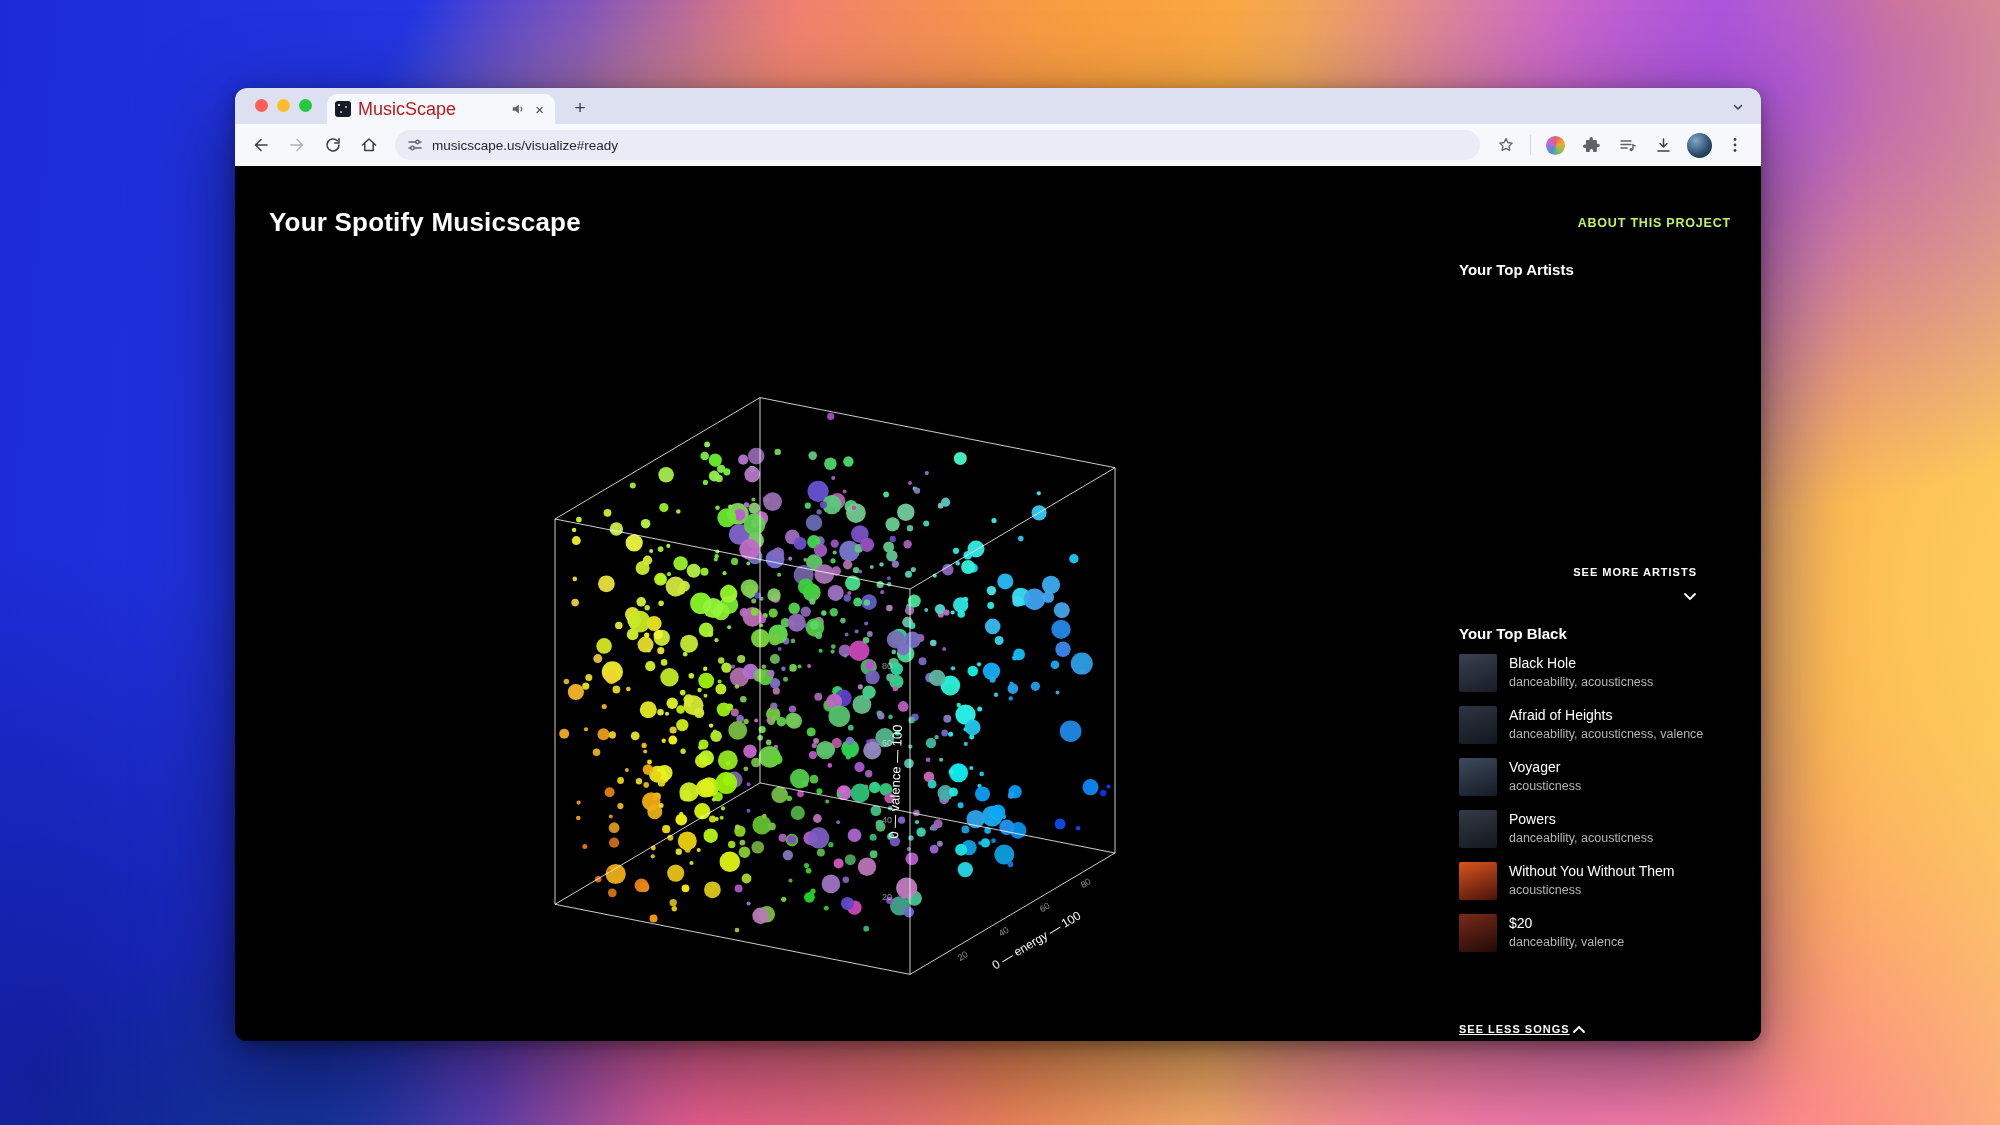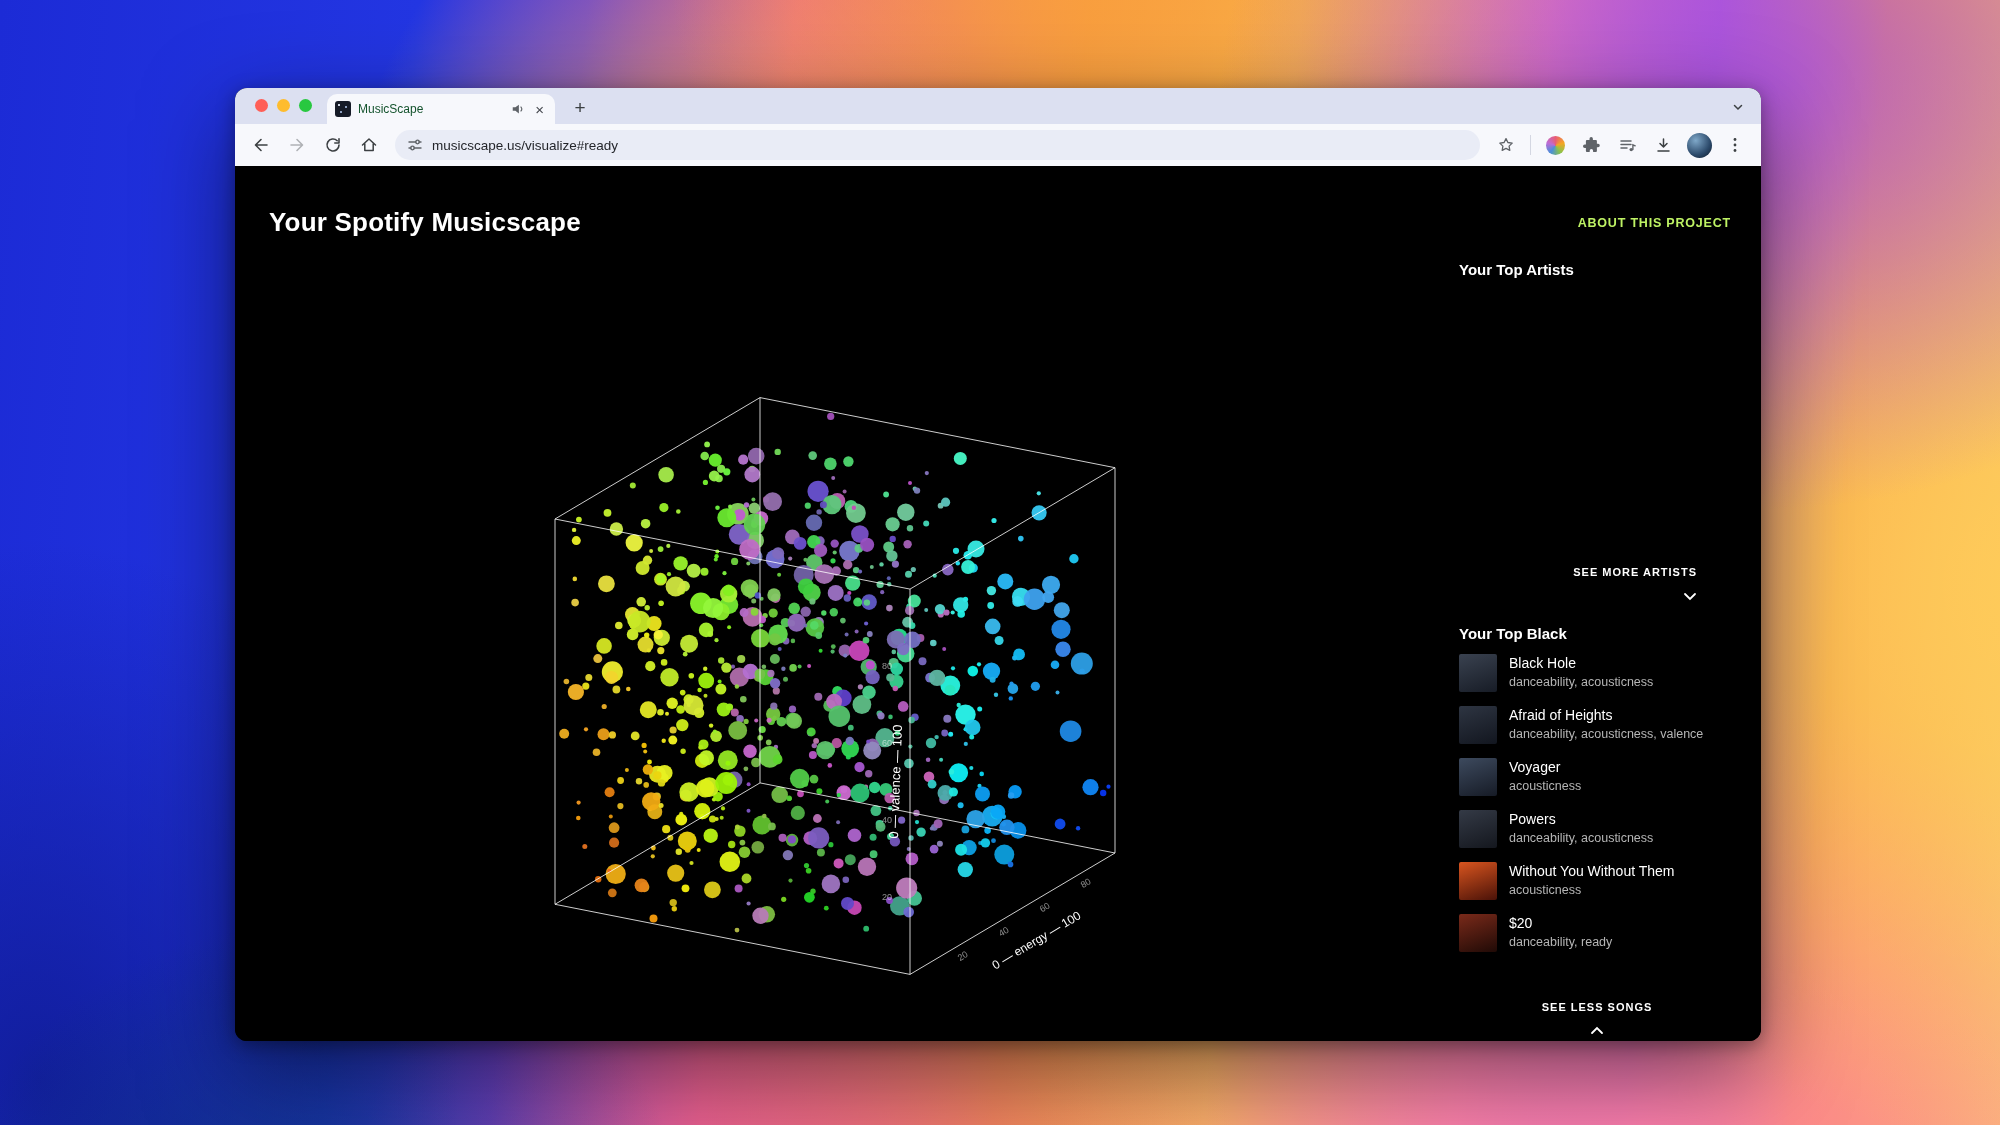--- a/index.html
+++ b/index.html
@@ -22,21 +22,21 @@
   
   .tabstrip{height:36px;background:#dce0f1;position:relative;display:flex;align-items:flex-end;}
   .traffic{position:absolute;top:11px;left:20px;display:flex;gap:9px;}
   .traffic span{width:13px;height:13px;border-radius:50%;display:block;}
   .tab{position:absolute;left:92px;bottom:0;width:228px;height:30px;background:#f7f8fc;
     border-radius:10px 10px 0 0;display:flex;align-items:center;padding:0 8px;box-sizing:border-box;gap:7px;}
   .tab .favicon{width:16px;height:16px;border-radius:3px;flex:0 0 16px;
     background:radial-gradient(2px 2px at 4px 4px,#cfd6e4 40%,transparent 45%),
                radial-gradient(2px 2px at 11px 6px,#8ea0c0 40%,transparent 45%),
                radial-gradient(2px 2px at 6px 11px,#8ea0c0 40%,transparent 45%),#161b27;}
-  .tab .tab-title{font-size:12px;color:#14532d;flex:1;white-space:nowrap;overflow:hidden;}
+  .tab .tab-title{font-size:18px;color:#b91c1c;flex:1;white-space:nowrap;overflow:hidden;}
   .tab .tab-x{font-size:15px;color:#46494f;line-height:1;padding:1px 3px;border-radius:4px;}
   .newtab{position:absolute;left:332px;bottom:3px;width:26px;height:26px;color:#3c4043;
     font-size:19px;display:flex;align-items:center;justify-content:center;border-radius:50%;}
   .tab-search{position:absolute;right:12px;top:8px;width:22px;height:22px;display:flex;align-items:center;justify-content:center;}
   
   .toolbar{height:42px;background:#f7f8fc;display:flex;align-items:center;padding:16px 10px;gap:4px;box-sizing:border-box;}
   .tbtn{width:32px;height:32px;border-radius:50%;display:flex;align-items:center;justify-content:center;flex:0 0 auto;}
   .tbtn.dim{opacity:.38;}
   .urlpill{flex:1;height:30px;background:#e9ecf6;border-radius:15px;display:flex;align-items:center;
     padding:0 12px;gap:9px;margin:0 6px;min-width:0;}
@@ -60,22 +60,22 @@
   .artists-h{margin-top:95px;}
   .artists-gap{height:288px;}
   .linkbtn{display:flex;flex-direction:column;align-items:flex-end;gap:14px;width:200px;margin:0 auto;}
   .linkbtn .lbl{font-size:11px;font-weight:bold;letter-spacing:1px;color:#fff;}
   .songs-h{margin-top:24px;margin-bottom:12px;}
   .song-row{display:flex;gap:12px;margin-bottom:14px;align-items:flex-start;}
   .song-art{width:38px;height:38px;flex:0 0 38px;border-radius:2px;}
   .song-text{min-width:0;width:200px;}
   .song-title{font-size:14px;color:#fff;margin-top:1px;}
   .song-features{font-size:12.5px;color:#b5b5b5;margin-top:3px;line-height:1.35;}
-  .see-less{position:absolute;bottom:6px;left:0;right:26px;display:flex;flex-direction:column;
-    align-items:center;gap:13px;padding-top:10px;background:linear-gradient(transparent,rgba(0,0,0,.85) 40%);}
+  .see-less{position:absolute;bottom:6px;left:0;right:26px;display:flex;flex-direction:row;
+    align-items:center;gap:2px;padding-top:10px;background:linear-gradient(transparent,rgba(0,0,0,.85) 40%);text-decoration:underline;}
   .see-less .lbl{font-size:11px;font-weight:bold;letter-spacing:1px;color:#fff;}
   svg.ic{display:block;}
 </style>
 </head>
 <body>
 
 <div class="desktop">
   <div class="window">
 
     <div class="tabstrip">
@@ -889,21 +889,21 @@
               <div class="song-art" style="background: linear-gradient(160deg, rgb(217, 85, 31), rgb(74, 18, 8));"></div>
               <div class="song-text">
                 <div class="song-title">Without You Without Them</div>
                 <div class="song-features">acousticness</div>
               </div>
             </div>
             <div class="song-row">
               <div class="song-art" style="background: linear-gradient(160deg, rgb(122, 42, 26), rgb(32, 10, 6));"></div>
               <div class="song-text">
                 <div class="song-title">$20</div>
-                <div class="song-features">danceability, ready</div>
+                <div class="song-features">danceability, valence</div>
               </div>
             </div>
           </div>
         <div class="see-less">
           <span class="lbl">SEE LESS SONGS</span>
           <svg class="ic" width="14" height="9" viewBox="0 0 14 9">
               <path d="M2 7l5-5 5 5" fill="none" stroke="#fff" stroke-width="1.8" stroke-linecap="round"></path>
             </svg>
         </div>
       </div>

